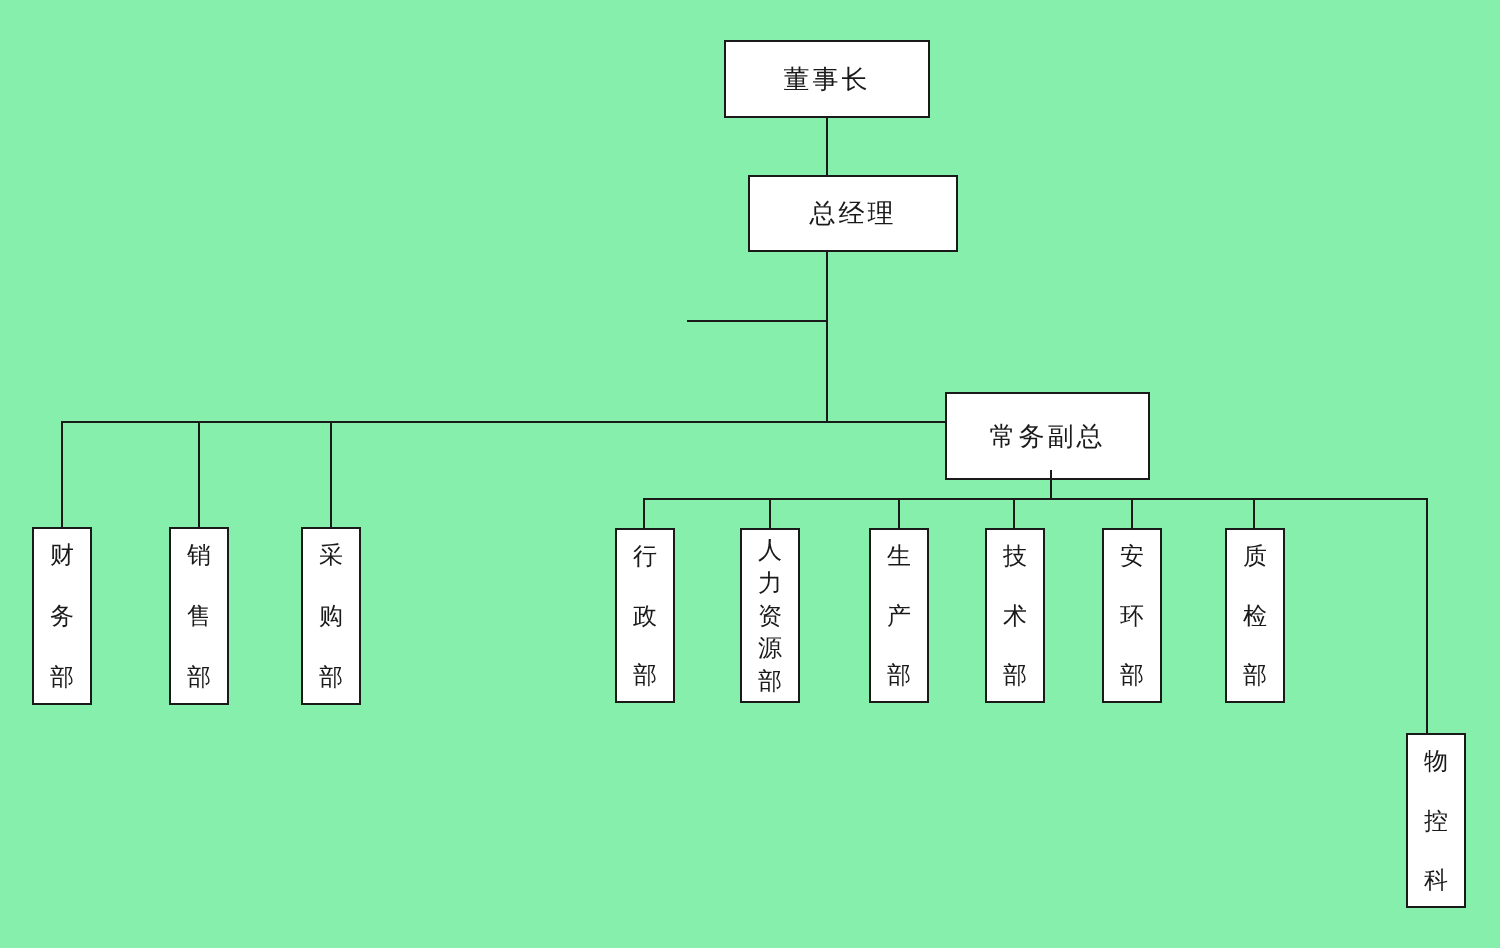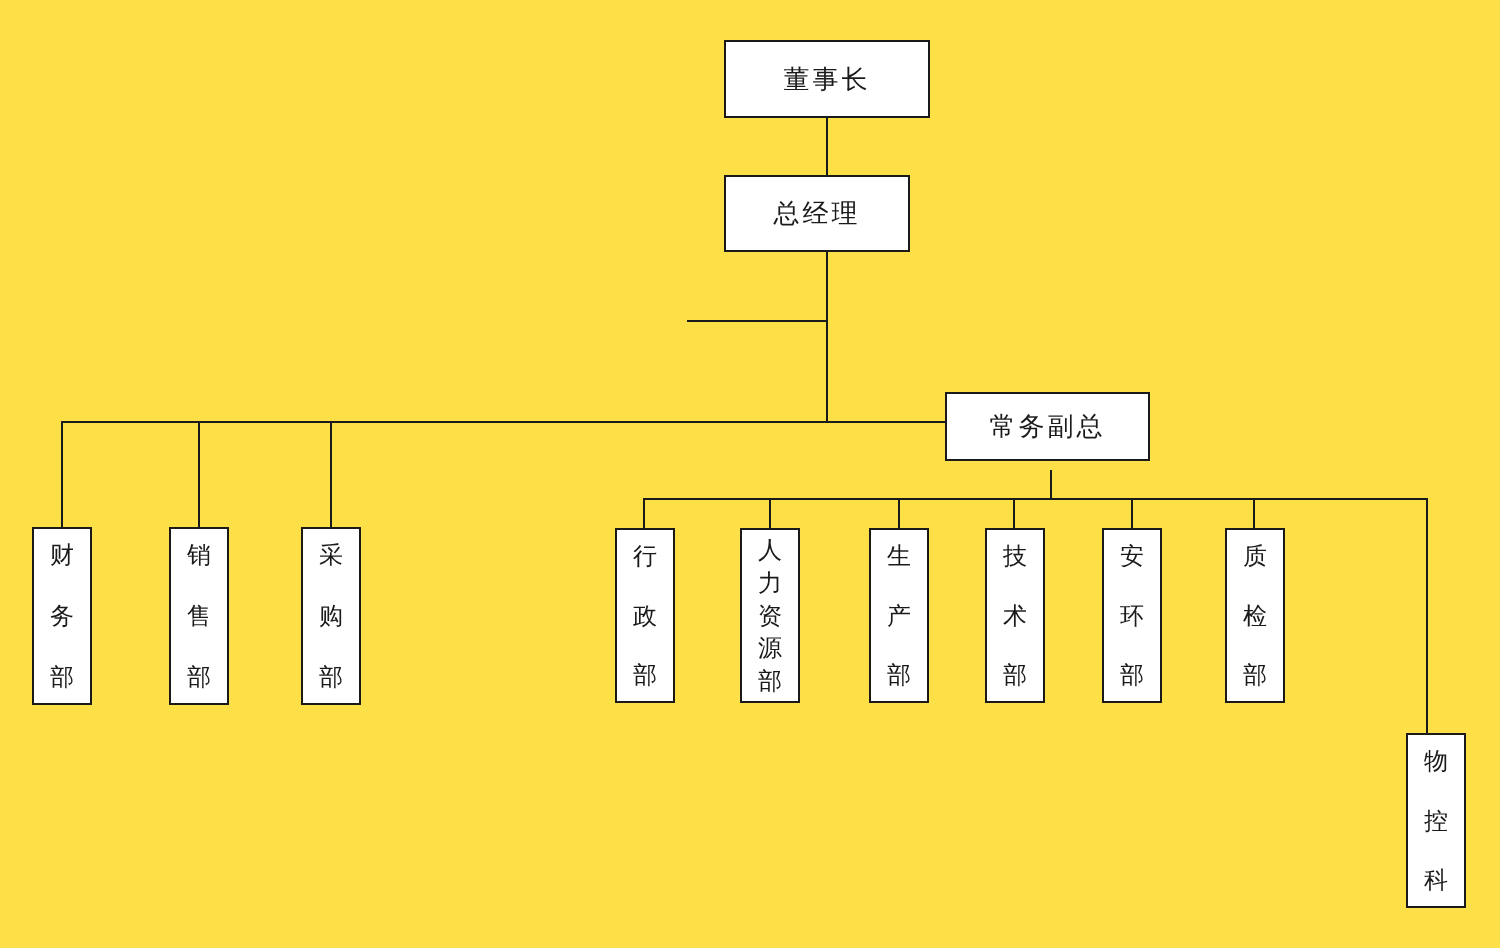--- a/index.html
+++ b/index.html
@@ -4,21 +4,21 @@
 <style>
   html, body {
     margin: 0;
     padding: 0;
     background: #ffffff;
   }
   .canvas {
     position: relative;
     width: 1500px;
     height: 948px;
-    background: #fde047;
+    background: #86efac;
     font-family: "Liberation Serif", "DejaVu Serif", serif;
     color: #1a1a1a;
     overflow: hidden;
   }
   
   .node {
     position: absolute;
     box-sizing: border-box;
     border: 2px solid #1a1a1a;
     background: #ffffff;
@@ -59,26 +59,26 @@
 </style>
 </head>
 <body>
 
 <div class="canvas">
 
   <div class="node node-wide" style="left:724px; top:40px; width:206px; height:78px;">
     <span class="node-label">董事长</span>
   </div>
 
-  <div class="node node-wide" style="left:724px; top:175px; width:186px; height:77px;">
+  <div class="node node-wide" style="left:748px; top:175px; width:210px; height:77px;">
     <span class="node-label">总经理</span>
   </div>
 
 
-  <div class="node node-wide" style="left:945px; top:392px; width:205px; height:69px;">
+  <div class="node node-wide" style="left:945px; top:392px; width:205px; height:88px;">
     <span class="node-label">常务副总</span>
   </div>
 
   <div class="node node-tall" style="left:32px; top:527px;">
     <span class="vlabel pad-3">
         <span>财</span>
         <span>务</span>
         <span>部</span>
       </span>
   </div>

